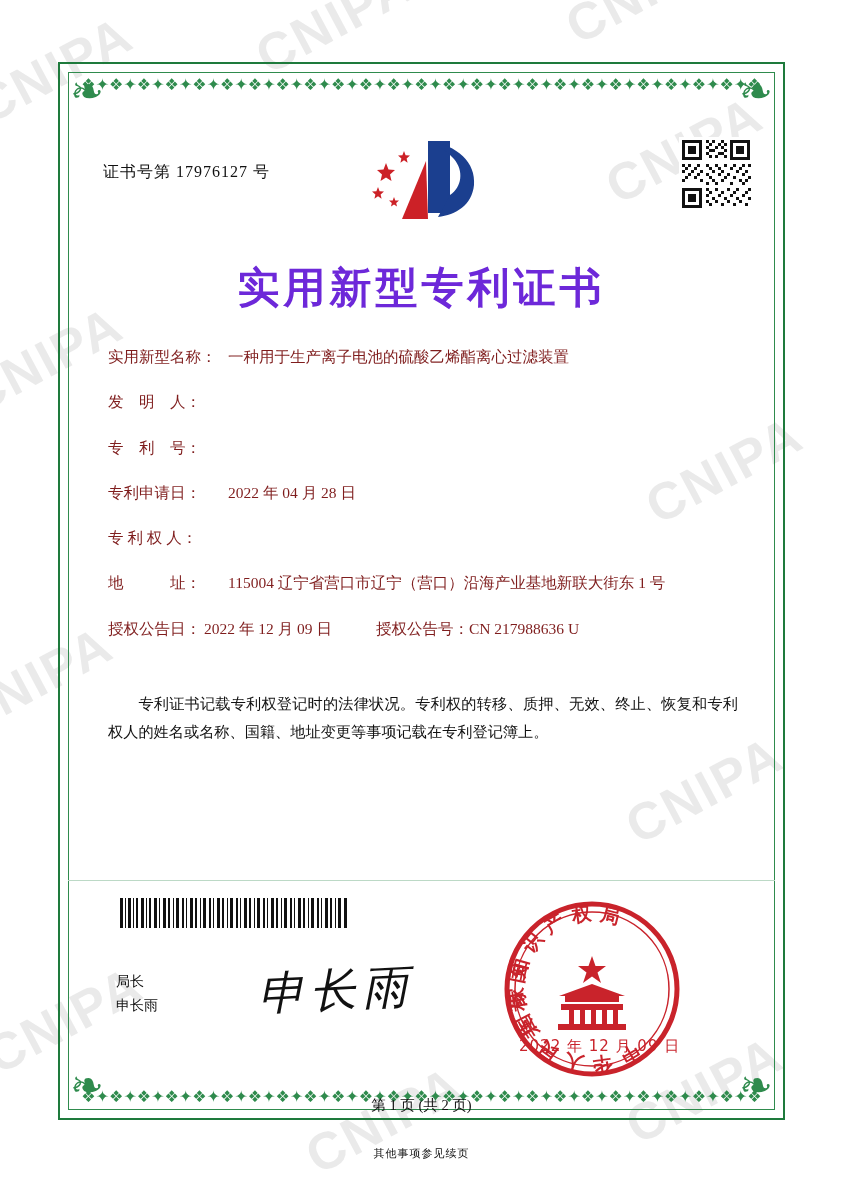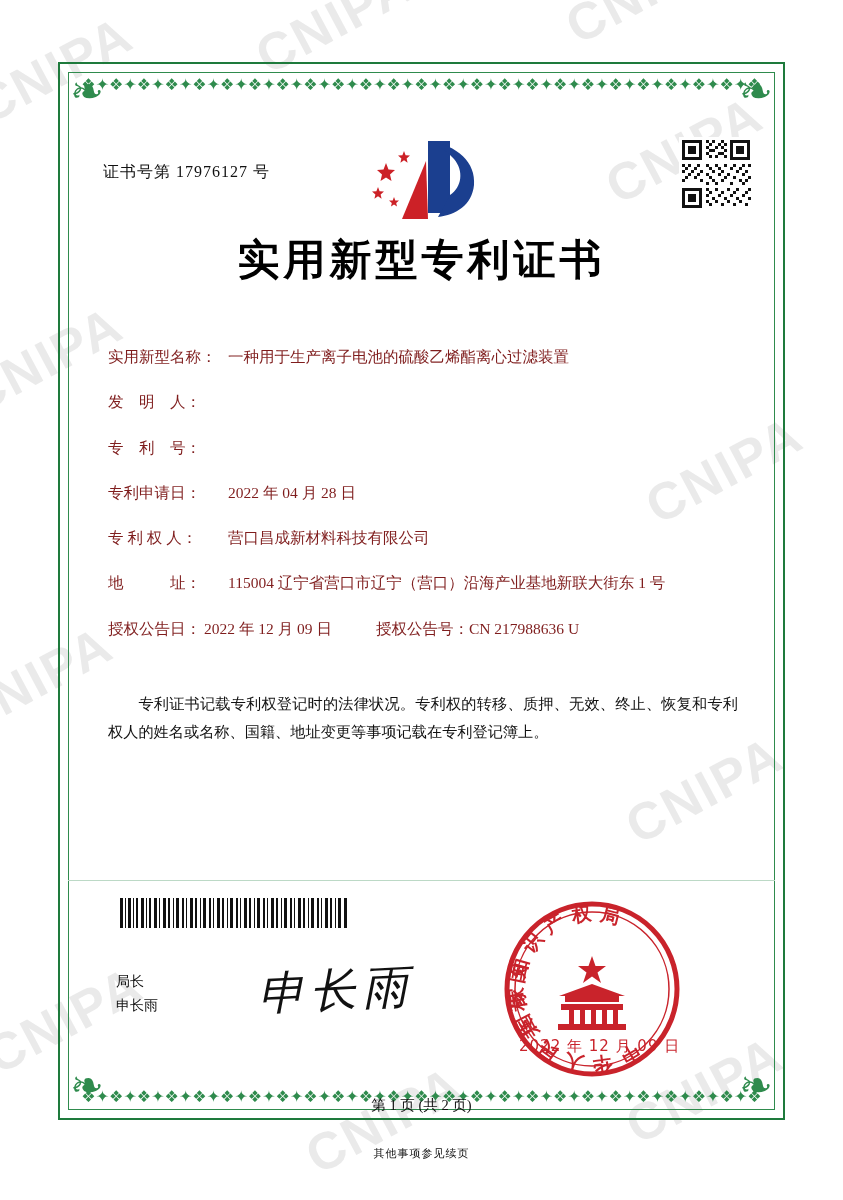--- a/index.html
+++ b/index.html
@@ -116,26 +116,26 @@
     top: 137px;
     width: 74px;
     height: 74px;
     background-color: #ffffff;
   }
 
   .title {
     position: absolute;
     left: 0;
     right: 0;
-    top: 232px;
+    top: 260px;
     text-align: center;
     font-size: 42px;
     font-weight: 700;
     letter-spacing: 4px;
-    color: #000000;
+    color: #6d28d9;
     font-family: "DejaVu Sans", "Liberation Sans", sans-serif;
   }
 
   
   .fields {
     position: absolute;
     left: 108px;
     top: 345px;
     width: 630px;
     font-size: 15.5px;
@@ -425,21 +425,20 @@
       <span class="field-label w-wide">专　利　号：</span>
     </div>
 
     <div class="field-row">
       <span class="field-label w-wide">专利申请日：</span>
       <span class="field-value">2022 年 04 月 28 日</span>
     </div>
 
     <div class="field-row">
       <span class="field-label w-wide">专 利 权 人：</span>
-      <span class="field-value">营口昌成新材料科技有限公司</span>
     </div>
 
     <div class="field-row">
       <span class="field-label w-wide">地　　　址：</span>
       <span class="field-value">115004 辽宁省营口市辽宁（营口）沿海产业基地新联大街东 1 号</span>
     </div>
 
     <div class="field-row inline-pair">
       <span class="field-label w-date">授权公告日：</span>
       <span>2022 年 12 月 09 日</span>

